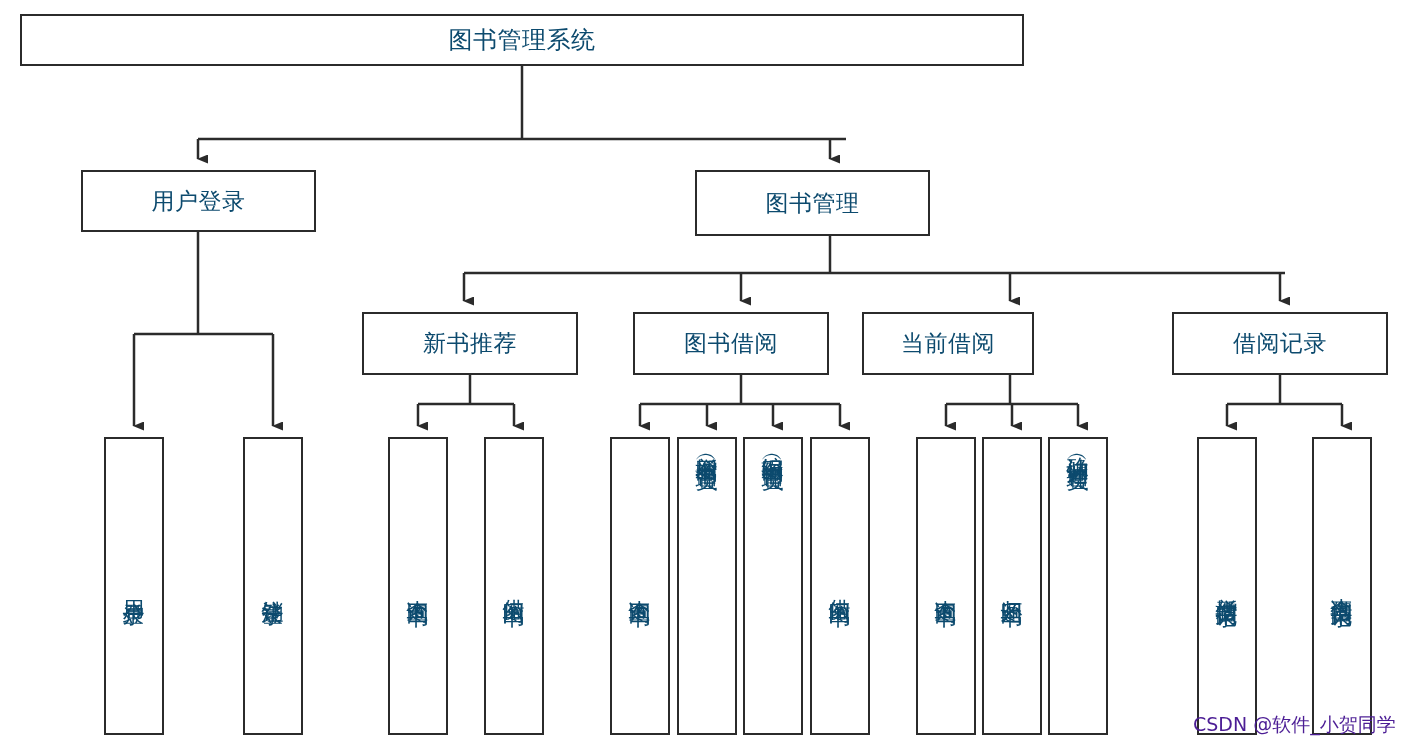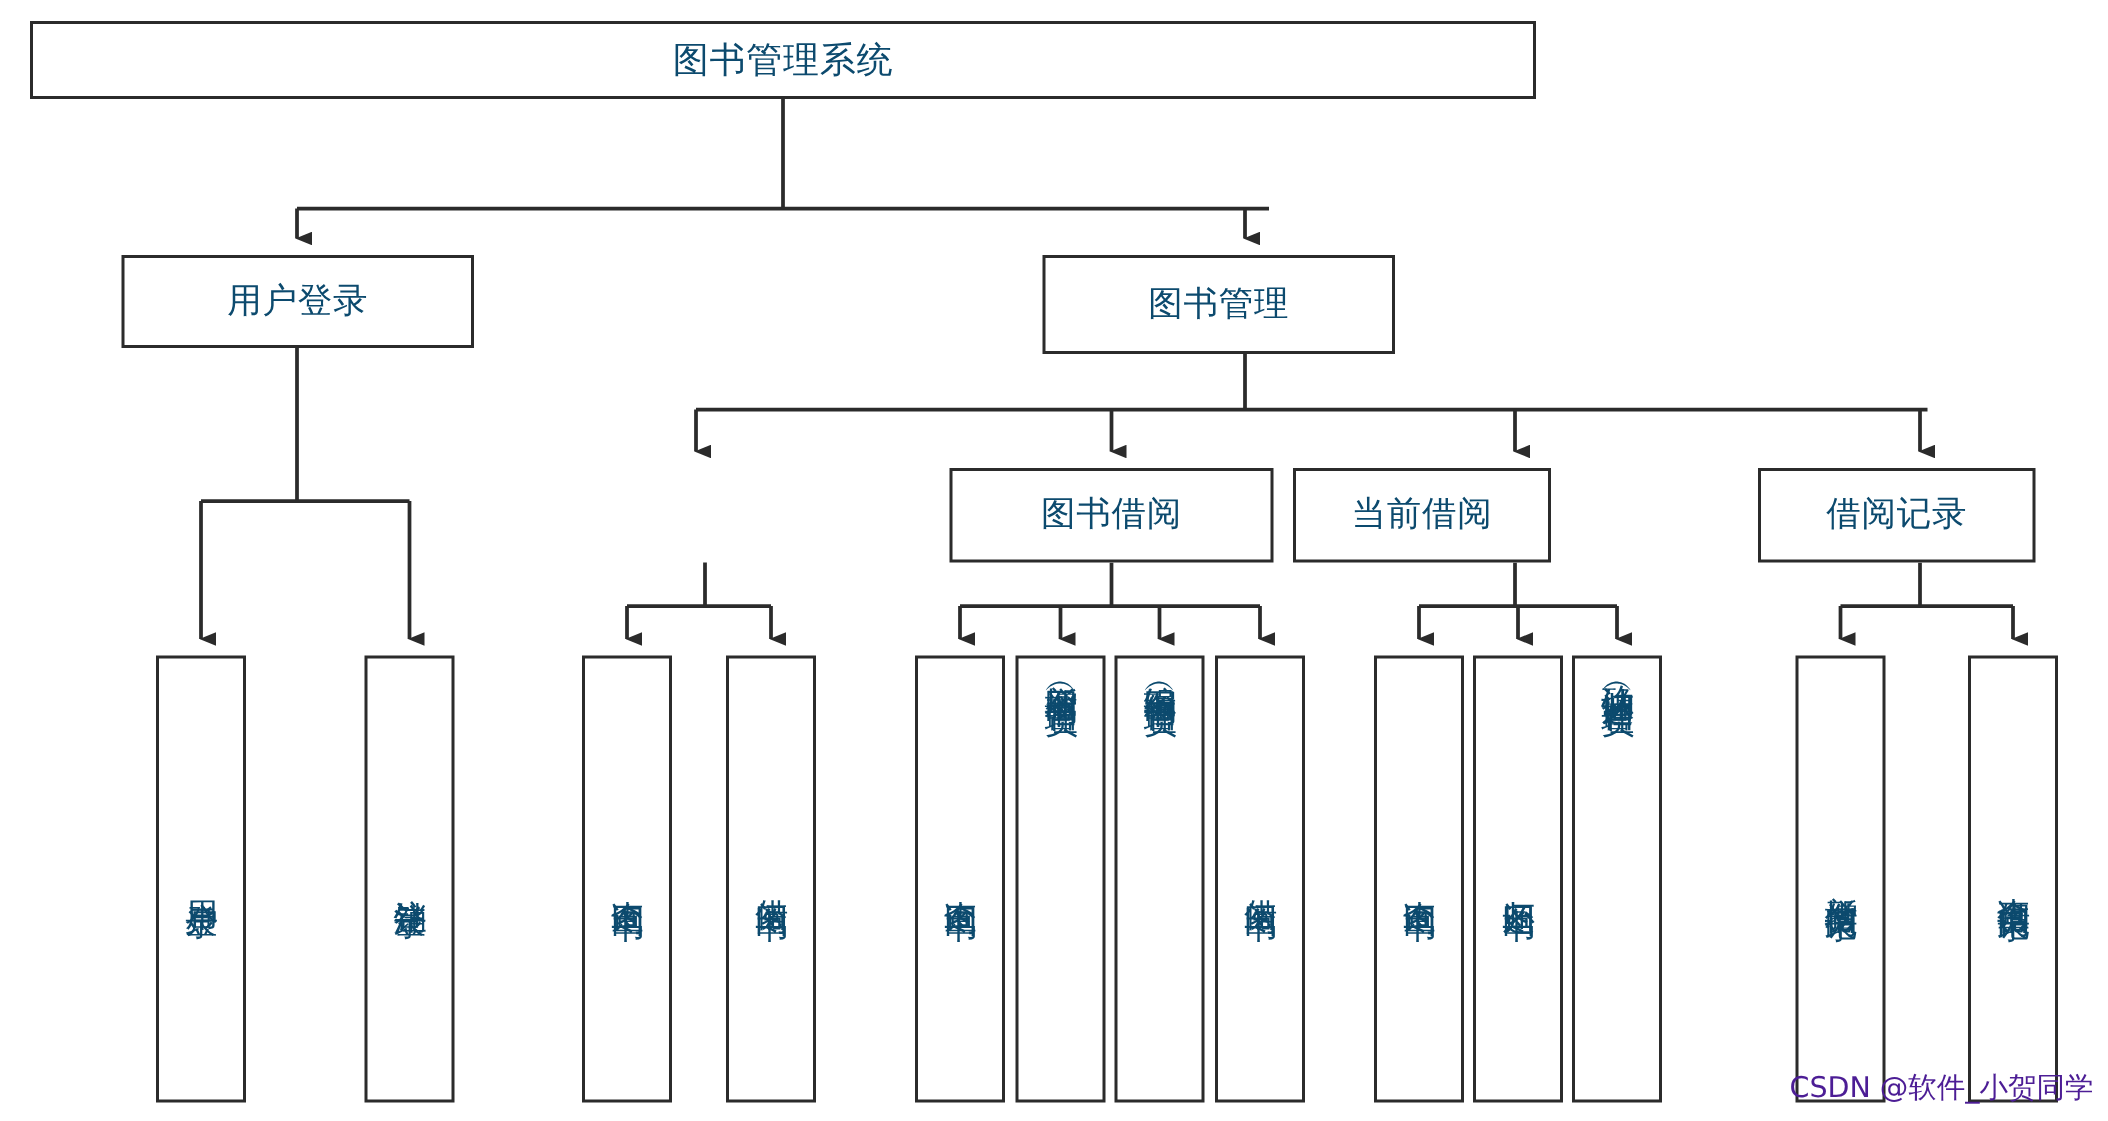--- a/index.html
+++ b/index.html
@@ -135,27 +135,30 @@
     <span class="node-label">图书管理系统</span>
   </div>
 
   <div class="node horiz" style="left:81px; top:170px; width:235px; height:62px;">
     <span class="node-label">用户登录</span>
   </div>
   <div class="node horiz" style="left:695px; top:170px; width:235px; height:66px;">
     <span class="node-label">图书管理</span>
   </div>
 
-  <div class="node horiz" style="left:633px; top:312px; width:216px; height:63px;">
+  <div class="node horiz" style="left:362px; top:312px; width:216px; height:63px;">
+    <span class="node-label">新书推荐</span>
+  </div>
+  <div class="node horiz" style="left:633px; top:312px; width:196px; height:63px;">
     <span class="node-label">图书借阅</span>
   </div>
   <div class="node horiz" style="left:862px; top:312px; width:172px; height:63px;text-align:right;">
     <span class="node-label">当前借阅</span>
   </div>
-  <div class="node horiz" style="left:1172px; top:312px; width:185px; height:63px;align-items:center;">
+  <div class="node horiz" style="left:1172px; top:312px; width:216px; height:63px;align-items:center;">
     <span class="node-label">借阅记录</span>
   </div>
 
   <div class="node vert centered" style="left:104px; top:437px; width:60px; height:298px;">
     <span class="node-label">用户登录</span>
   </div>
   <div class="node vert centered" style="left:243px; top:437px; width:60px; height:298px;">
     <span class="node-label">注销登录</span>
   </div>
   <div class="node vert centered" style="left:388px; top:437px; width:60px; height:298px;">

